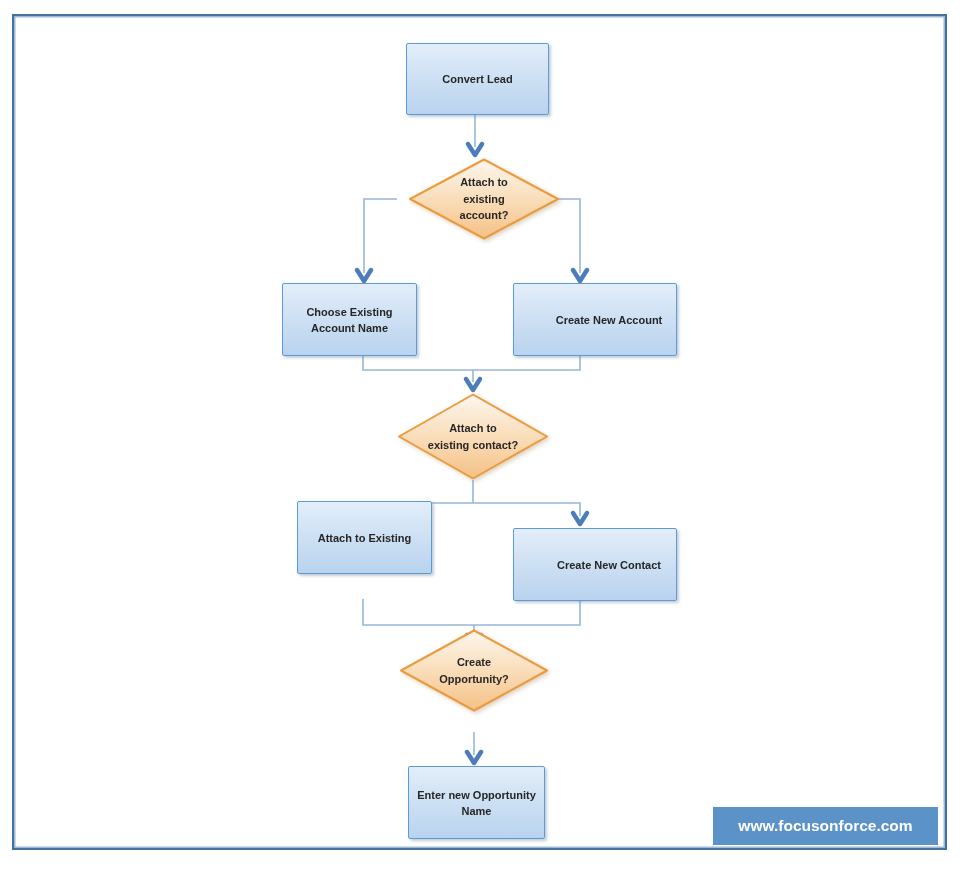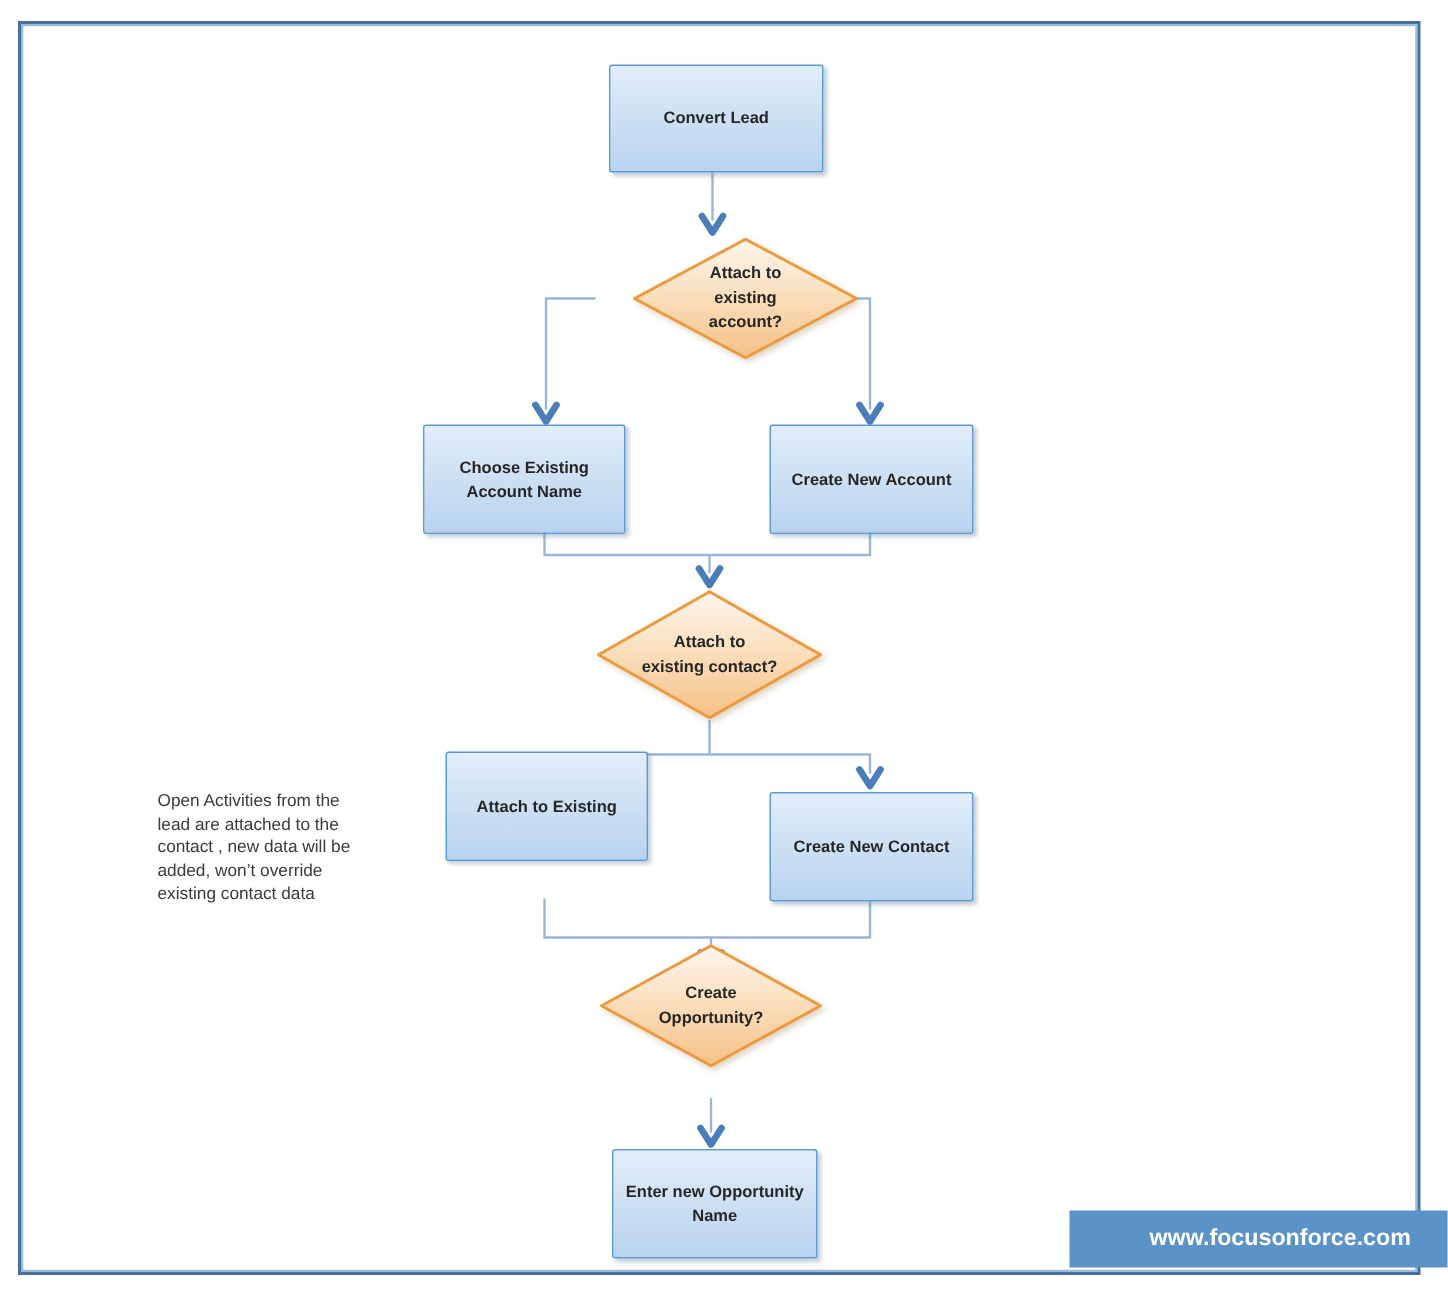--- a/index.html
+++ b/index.html
@@ -47,21 +47,20 @@
     font-size: 11.5px; line-height: 15.5px; color: #3a3a3a;
     white-space: pre-line;
   }
 
   .banner {
     position: absolute; left: 713px; top: 807px; width: 225px; height: 38px; z-index: 3;
     background: #5b92c8;
     display: flex; align-items: center; justify-content: center;
     color: #ffffff; font-weight: bold; font-size: 15.5px;
     cursor: pointer;
-    padding-left: 28px;
   }
 </style>
 </head>
 <body>
 
 <div class="canvas">
 
   <div class="frame"></div>
 
   <svg width="0" height="0" style="position:absolute" aria-hidden="true">
@@ -100,58 +99,53 @@
   </svg>
 
   <div class="node process" style="left:406px; top:43px; width:141px; height:70px;">
     <div class="lbl">Convert Lead</div>
   </div>
 
   <div class="node process" style="left:282px; top:283px; width:133px; height:71px;">
     <div class="lbl">Choose Existing Account Name</div>
   </div>
 
-  <div class="node process" style="left:513px; top:283px; width:134px; height:71px;">
+  <div class="node process" style="left:513px; top:283px; width:134px; height:71px;padding-left:28px;">
     <div class="lbl">Create New Account</div>
   </div>
 
   <div class="node process" style="left:297px; top:501px; width:133px; height:71px;">
     <div class="lbl">Attach to Existing</div>
   </div>
 
-  <div class="node process" style="left:513px; top:528px; width:134px; height:71px;">
+  <div class="node process" style="left:513px; top:528px; width:134px; height:71px;padding-left:28px;">
     <div class="lbl">Create New Contact</div>
   </div>
 
   <div class="node process" style="left:408px; top:766px; width:135px; height:71px;">
     <div class="lbl">Enter new Opportunity Name</div>
   </div>
 
-  <div class="node decision" style="left:421px; top:158px; width:152px; height:82px;">
+  <div class="node decision" style="left:408px; top:158px; width:152px; height:82px;">
     <svg class="shape" width="152" height="82" viewBox="0 0 152 82">
       <polygon points="76,1.5 150,41 76,80.5 2,41" fill="url(#diamondGrad)" stroke="#eb9b3e" stroke-width="2" stroke-linejoin="round"></polygon>
     </svg>
     <div class="lbl">Attach to existing account?</div>
   </div>
 
   <div class="node decision" style="left:397px; top:393px; width:152px; height:87px;">
     <svg class="shape" width="152" height="87" viewBox="0 0 152 87">
       <polygon points="76,1.5 150,43.5 76,85.5 2,43.5" fill="url(#diamondGrad)" stroke="#eb9b3e" stroke-width="2" stroke-linejoin="round"></polygon>
     </svg>
     <div class="lbl">Attach to existing contact?</div>
   </div>
 
   <div class="node decision" style="left:399px; top:629px; width:150px; height:83px;">
     <svg class="shape" width="150" height="83" viewBox="0 0 150 83">
       <polygon points="75,1.5 148,41.5 75,81.5 2,41.5" fill="url(#diamondGrad)" stroke="#eb9b3e" stroke-width="2" stroke-linejoin="round"></polygon>
     </svg>
     <div class="lbl">Create Opportunity?</div>
   </div>
 
-  <div class="note">Open Activities from the
-lead are attached to the
-contact , new data will be
-added, won’t override
-existing contact data</div>
 
   <div class="banner">www.focusonforce.com</div>
 
 </div>
 
 </body></html>

